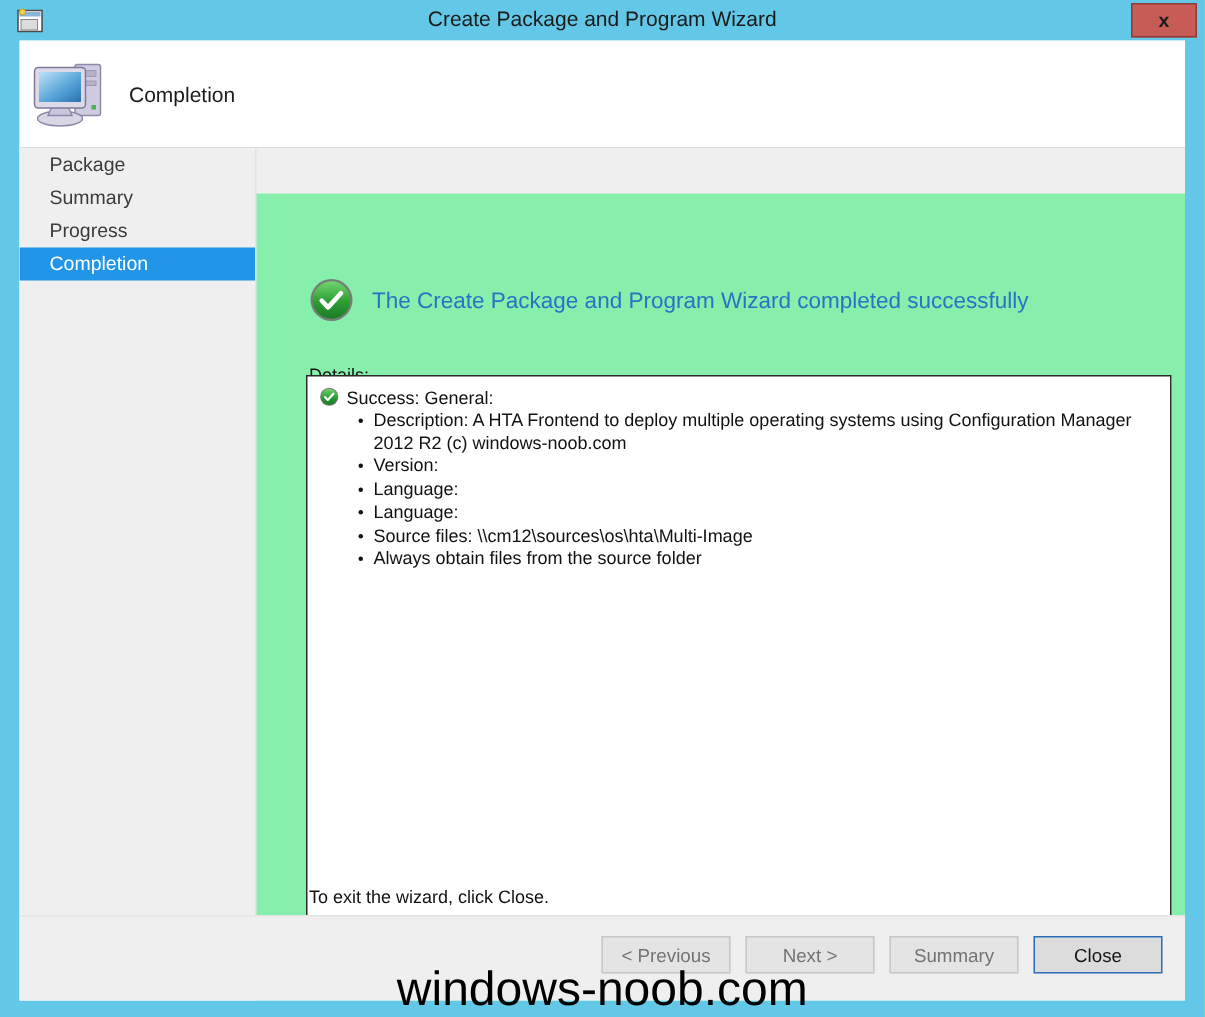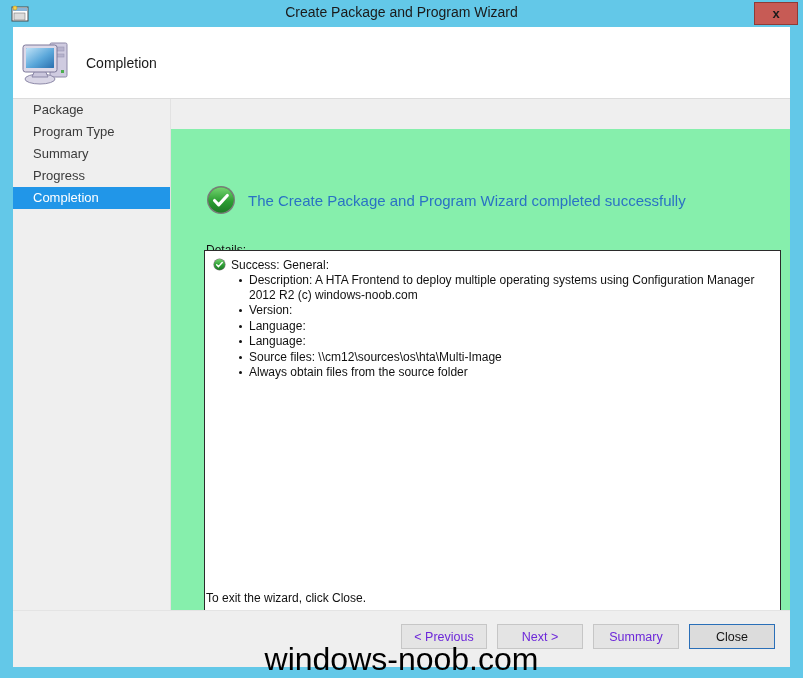--- a/index.html
+++ b/index.html
@@ -243,21 +243,21 @@
     display: flex;
     gap: 10px;
   }
   .btn {
     width: 86px;
     height: 25px;
     font-size: 12.5px;
     font-family: "Liberation Sans", sans-serif;
     background: #e4e4e4;
     border: 1px solid #c6c6c6;
-    color: #6d28d9;
+    color: #737373;
     display: flex;
     align-items: center;
     justify-content: center;
     box-sizing: border-box;
     cursor: default;
   }
   .btn.enabled {
     background: #dcdcdc;
     border: 1px solid #2a6fb8;
     color: #141414;
@@ -321,21 +321,20 @@
           <rect x="6" y="13" width="28" height="20" rx="1" fill="url(#scr)"></rect>
         </svg>
       </span>
       <div class="header-title">Completion</div>
     </div>
 
     <div class="content-row">
 
       <div class="sidebar">
         <div class="nav-item">Package</div>
-        <div class="nav-item">Program Type</div>
         <div class="nav-item">Summary</div>
         <div class="nav-item">Progress</div>
         <div class="nav-item active">Completion</div>
       </div>
 
       <div class="main">
 
         <div class="success-head">
           <span class="success-icon-lg">
             <svg width="30" height="30" viewBox="0 0 30 30">

